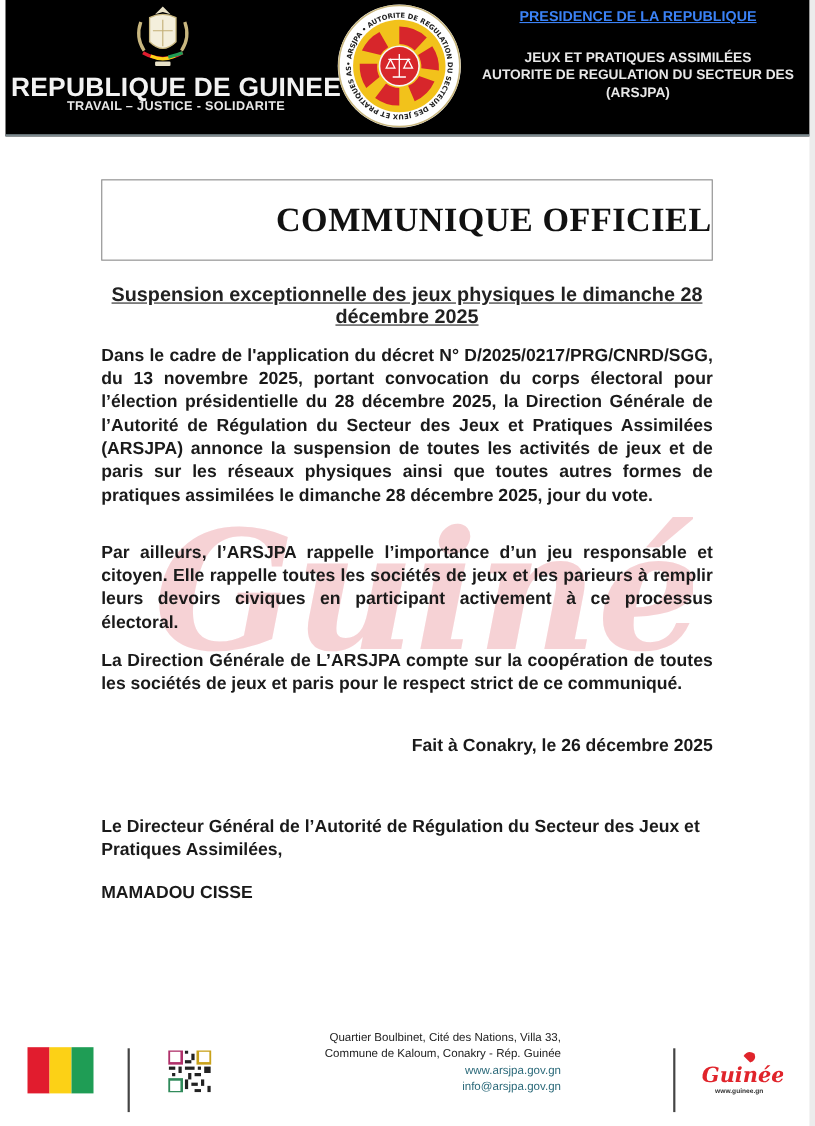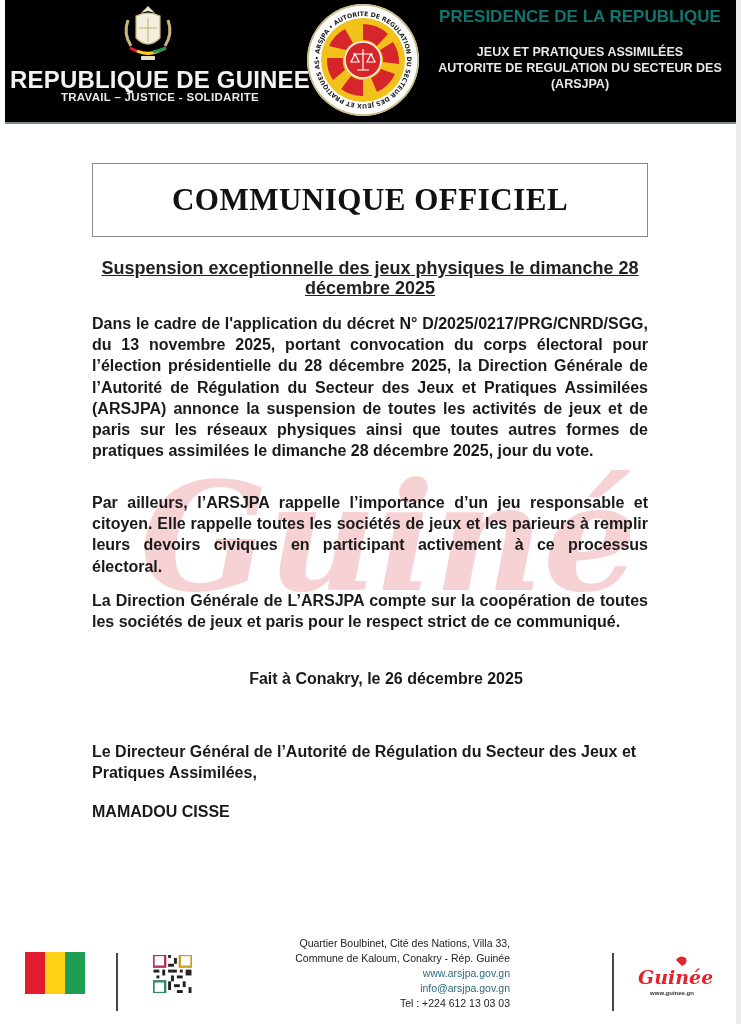--- a/index.html
+++ b/index.html
@@ -28,50 +28,50 @@
   }
   .rep-motto {
     position: absolute; left: 0; top: 91px; width: 310px; text-align: center;
     color: #e8e8e8; font-weight: bold; font-size: 11.5px; letter-spacing: 0.3px;
   }
   .seal {
     position: absolute; left: 300px; top: 2px; width: 116px; height: 116px;
   }
   .pres-title {
     position: absolute; left: 425px; top: 7px; width: 300px; text-align: center;
-    color: #0f766e; font-weight: bold; font-size: 17px;
+    color: #3b82f6; font-weight: bold; font-size: 13px; text-decoration: underline;
   }
   .auth-title {
     position: absolute; left: 425px; top: 44px; width: 300px; text-align: center;
     color: #e8e8e8; font-weight: bold; font-size: 12.5px; line-height: 16px;
   }
   
   .title-box {
     position: absolute; left: 92px; top: 163px; width: 556px; height: 74px;
     border: 1.5px solid #8a8a8a; box-sizing: border-box;
-    display: flex; align-items: center; justify-content: center;
+    display: flex; align-items: center; justify-content: flex-end;
   }
   .title-box span {
     font-family: "Liberation Serif", "DejaVu Serif", serif;
     font-weight: bold; font-size: 31px; letter-spacing: 0.5px; color: #111;
   }
   .subject {
     position: absolute; left: 92px; top: 258px; width: 556px; text-align: center;
     font-weight: bold; font-size: 18px; line-height: 20px; color: #222;
     text-decoration: underline;
   }
   .body-text {
     position: absolute; left: 92px; width: 556px;
     font-weight: bold; font-size: 16px; line-height: 21.2px;
     text-align: justify; color: #1a1a1a;
   }
   .p1 { top: 313px; }
   .p2 { top: 492px; }
   .p3 { top: 590px; }
-  .p4 { top: 668px; text-align: center; margin-left: 16px; }
+  .p4 { top: 668px; text-align: right; }
   .p5 { top: 741px; text-align: left; }
   .p6 { top: 801px; text-align: left; }
   
   .watermark {
     position: absolute; left: 130px; top: 420px; width: 500px; height: 220px;
     pointer-events: none;
   }
   .watermark text {
     font-family: "DejaVu Serif", serif; font-style: italic; font-weight: bold;
   }
@@ -202,21 +202,20 @@
       <rect x="12" y="11" width="1" height="2"></rect>
         <rect x="8" y="12" width="2" height="1"></rect>
     </g>
   </svg>
 
   <div class="address">
     <div>Quartier Boulbinet, Cité des Nations, Villa 33,</div>
     <div>Commune de Kaloum, Conakry - Rép. Guinée</div>
     <div class="link">www.arsjpa.gov.gn</div>
     <div class="link">info@arsjpa.gov.gn</div>
-    <div>Tel : +224 612 13 03 03</div>
   </div>
 
   <div class="vline r"></div>
 
   <svg class="brand-logo" viewBox="0 0 80 48">
     <path d="M44 8 Q48 2 54 6 Q56 12 50 14 Z" fill="#e0242b"></path>
     <text x="6" y="32" font-size="19" font-style="italic" font-weight="bold" fill="#e0242b" font-family="DejaVu Serif, serif">Guinée</text>
   </svg>
   <div class="brand-url">www.guinee.gn</div>
 </div>

